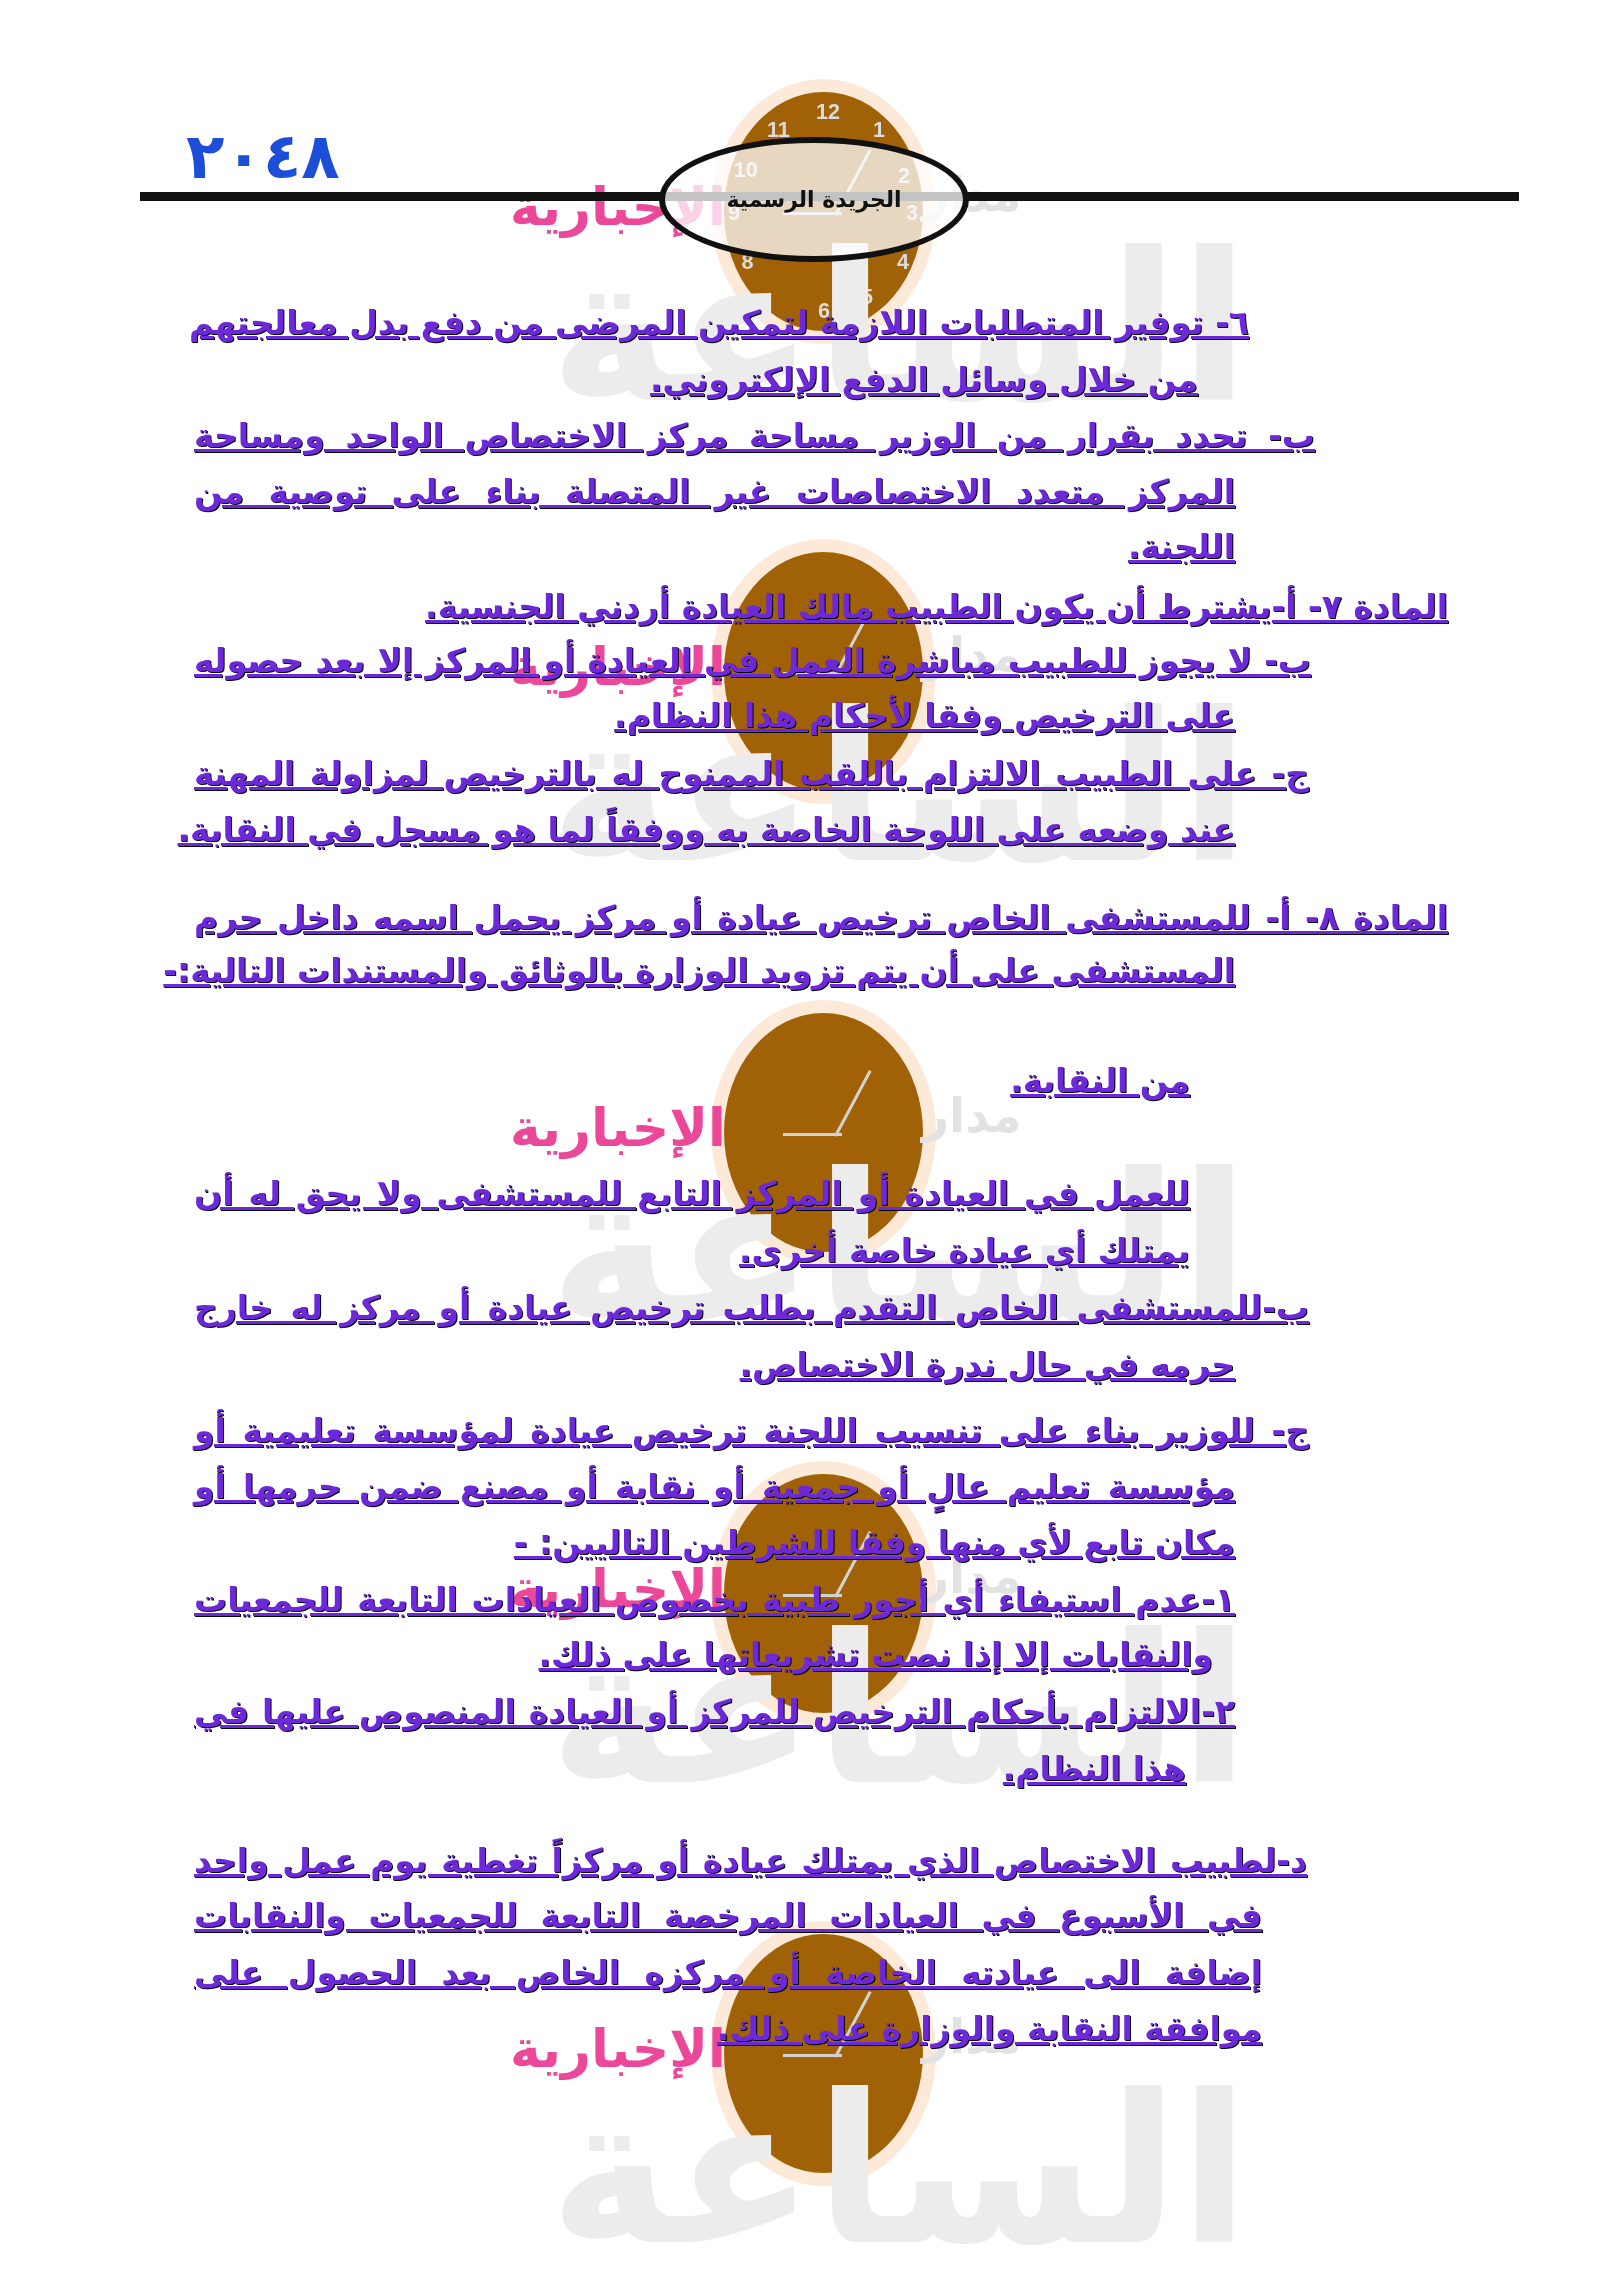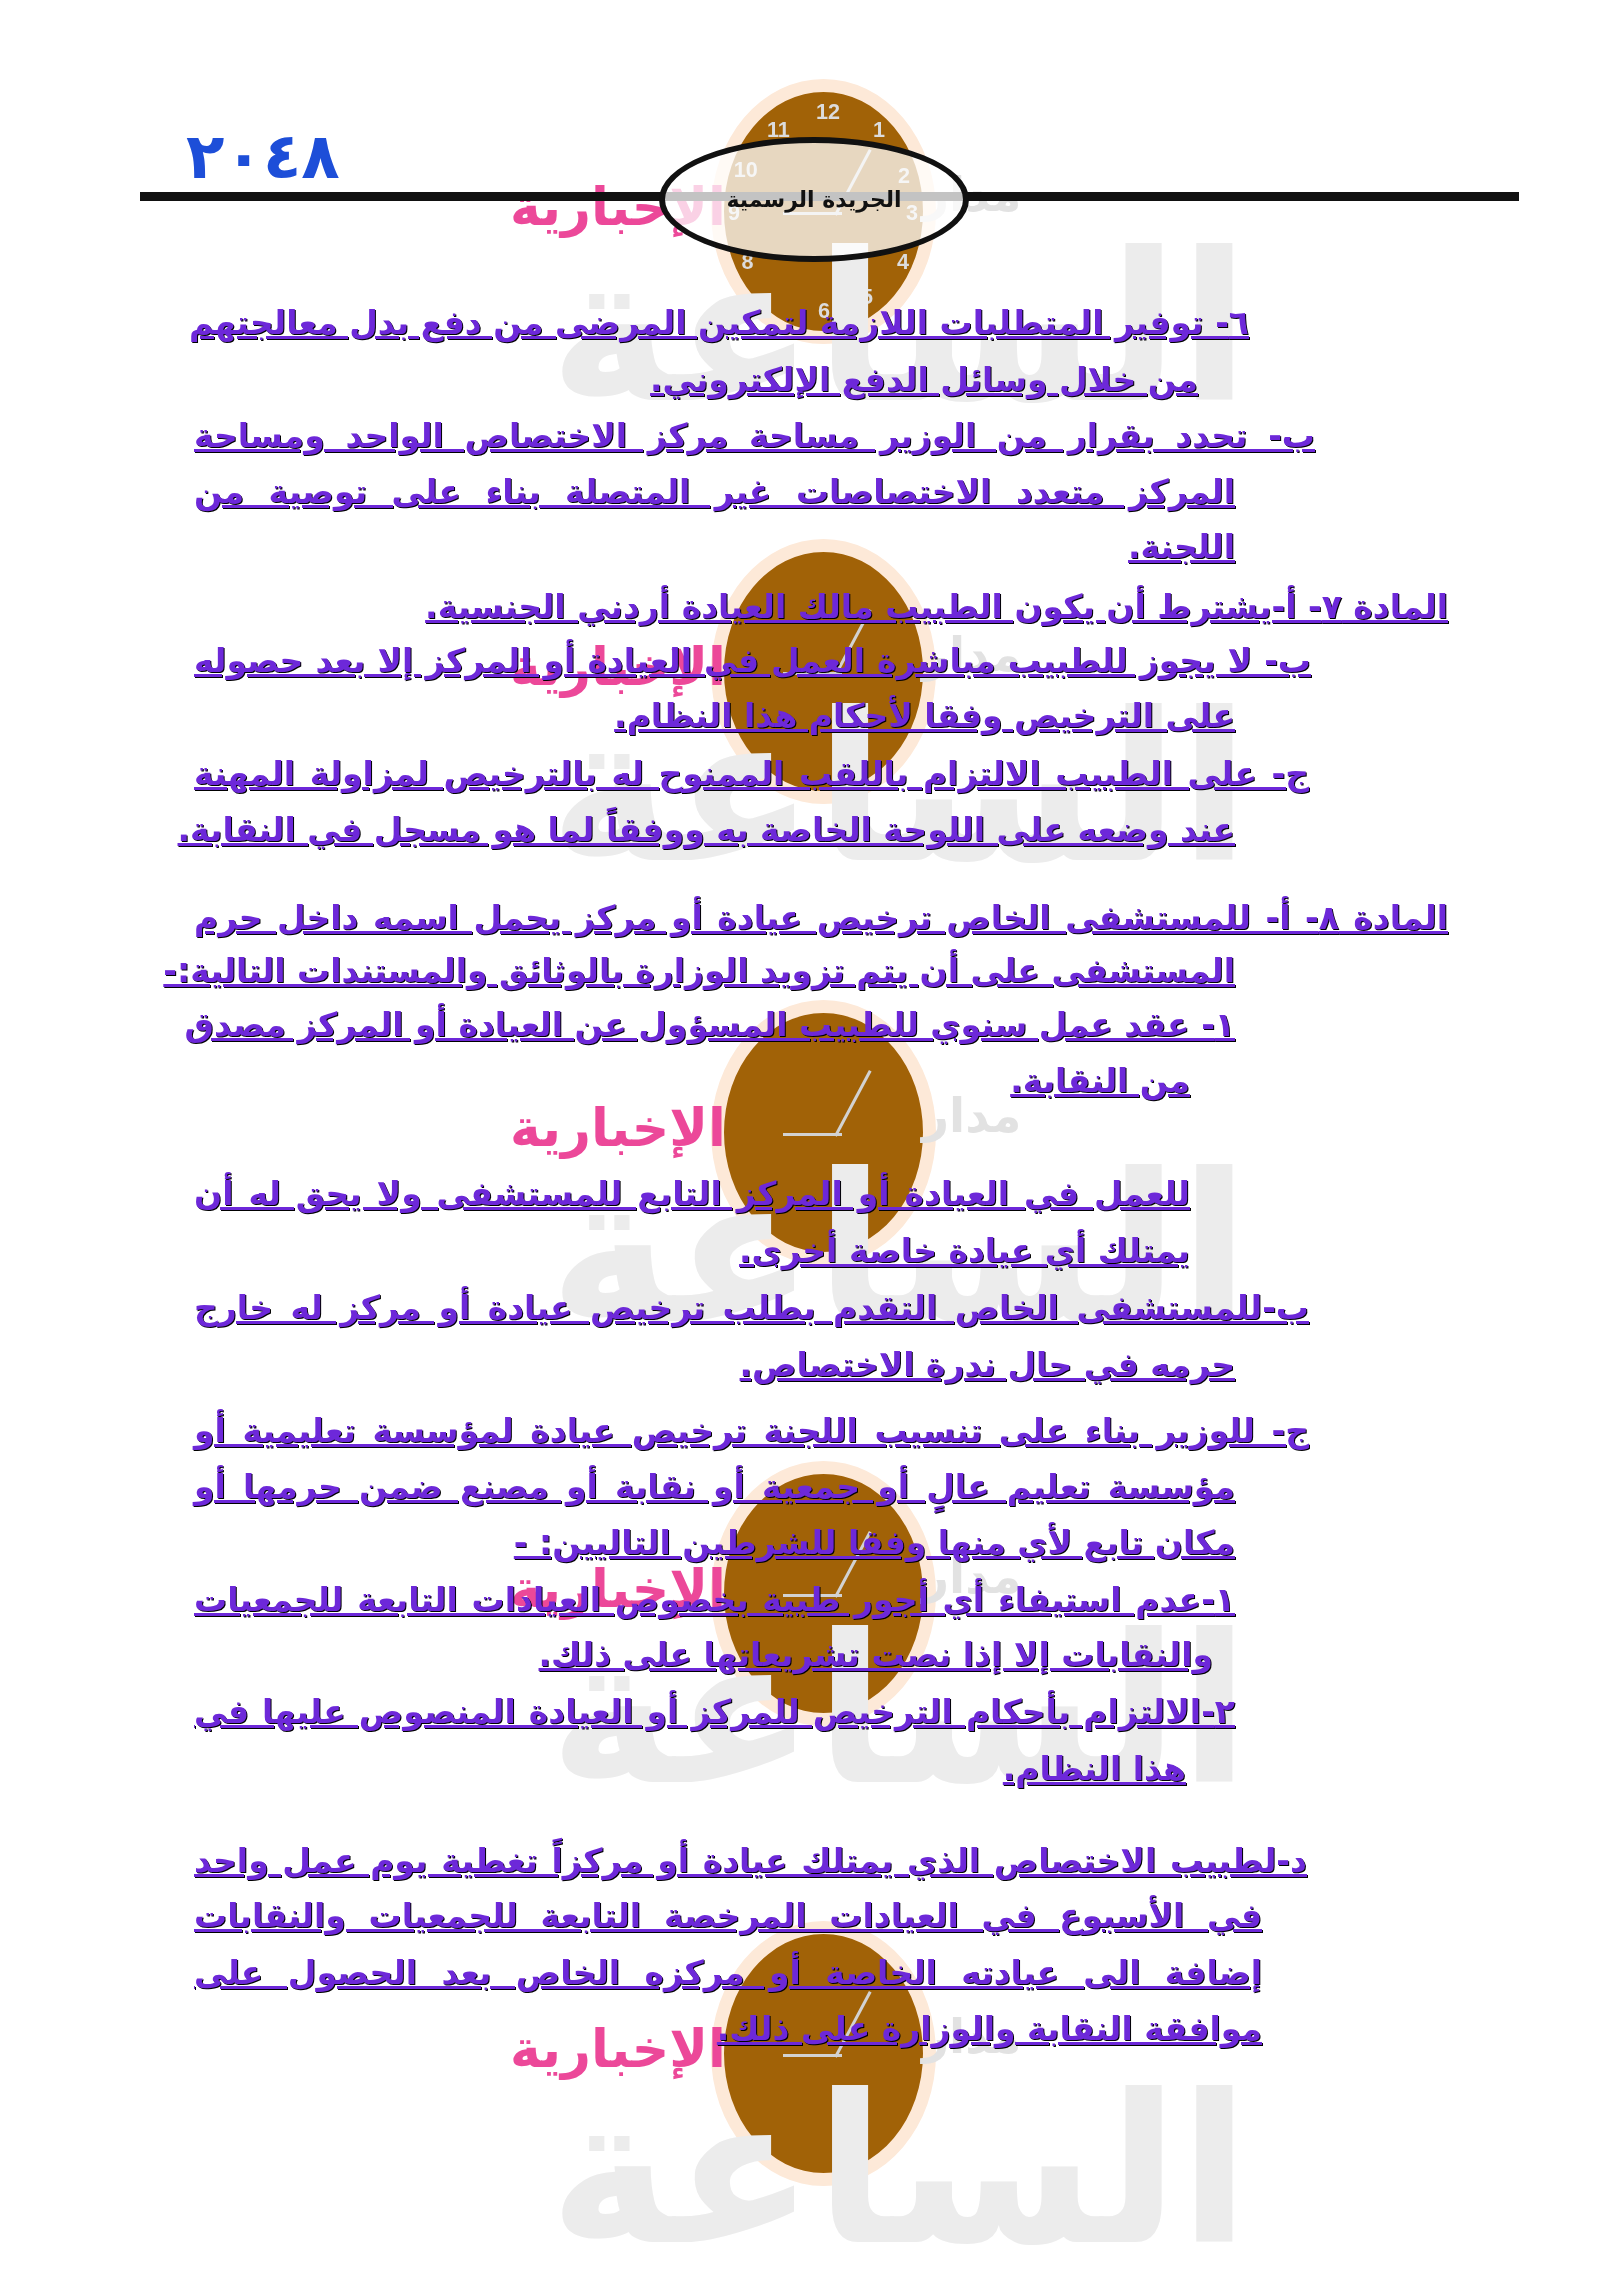--- a/index.html
+++ b/index.html
@@ -134,21 +134,20 @@
   <div class="ln last" style="left:1108px;right:386px;top:523px">اللجنة.</div>
 
   <div class="ln last" style="left:431px;right:173px;top:583px">المادة ٧- أ-يشترط أن يكون الطبيب مالك العيادة أردني الجنسية.</div>
   <div class="ln" style="left:194px;right:310px;top:637px">ب- لا يجوز للطبيب مباشرة العمل في العيادة أو المركز إلا بعد حصوله</div>
   <div class="ln last" style="left:667px;right:386px;top:692px">على الترخيص وفقا لأحكام هذا النظام.</div>
   <div class="ln" style="left:194px;right:312px;top:750px">ج- على الطبيب الالتزام باللقب الممنوح له بالترخيص لمزاولة المهنة</div>
   <div class="ln" style="left:186px;right:386px;top:806px">عند وضعه على اللوحة الخاصة به ووفقاً لما هو مسجل في النقابة.</div>
 
   <div class="ln" style="left:194px;right:173px;top:894px">المادة ٨- أ- للمستشفى الخاص ترخيص عيادة أو مركز يحمل اسمه داخل حرم</div>
   <div class="ln" style="left:255px;right:386px;top:947px">المستشفى على أن يتم تزويد الوزارة بالوثائق والمستندات التالية:-</div>
-  <div class="ln" style="left:194px;right:386px;top:1001px">١- عقد عمل سنوي للطبيب المسؤول عن العيادة أو المركز مصدق</div>
   <div class="ln last" style="left:1039px;right:431px;top:1057px">من النقابة.</div>
   <div class="ln" style="left:194px;right:431px;top:1170px">للعمل في العيادة أو المركز التابع للمستشفى ولا يحق له أن</div>
   <div class="ln last" style="left:706px;right:431px;top:1227px">يمتلك أي عيادة خاصة أخرى.</div>
   <div class="ln" style="left:194px;right:312px;top:1284px">ب-للمستشفى الخاص التقدم بطلب ترخيص عيادة أو مركز له خارج</div>
   <div class="ln last" style="left:725px;right:386px;top:1341px">حرمه في حال ندرة الاختصاص.</div>
   <div class="ln" style="left:194px;right:312px;top:1407px">ج- للوزير بناء على تنسيب اللجنة ترخيص عيادة لمؤسسة تعليمية أو</div>
   <div class="ln" style="left:194px;right:386px;top:1463px">مؤسسة تعليم عالٍ أو جمعية أو نقابة أو مصنع ضمن حرمها أو</div>
   <div class="ln last" style="left:549px;right:386px;top:1519px">مكان تابع لأي منها وفقا للشرطين التاليين: -</div>
   <div class="ln" style="left:194px;right:386px;top:1576px">١-عدم استيفاء أي أجور طبية بخصوص العيادات التابعة للجمعيات</div>
   <div class="ln last" style="left:510px;right:408px;top:1631px">والنقابات إلا إذا نصت تشريعاتها على ذلك.</div>

